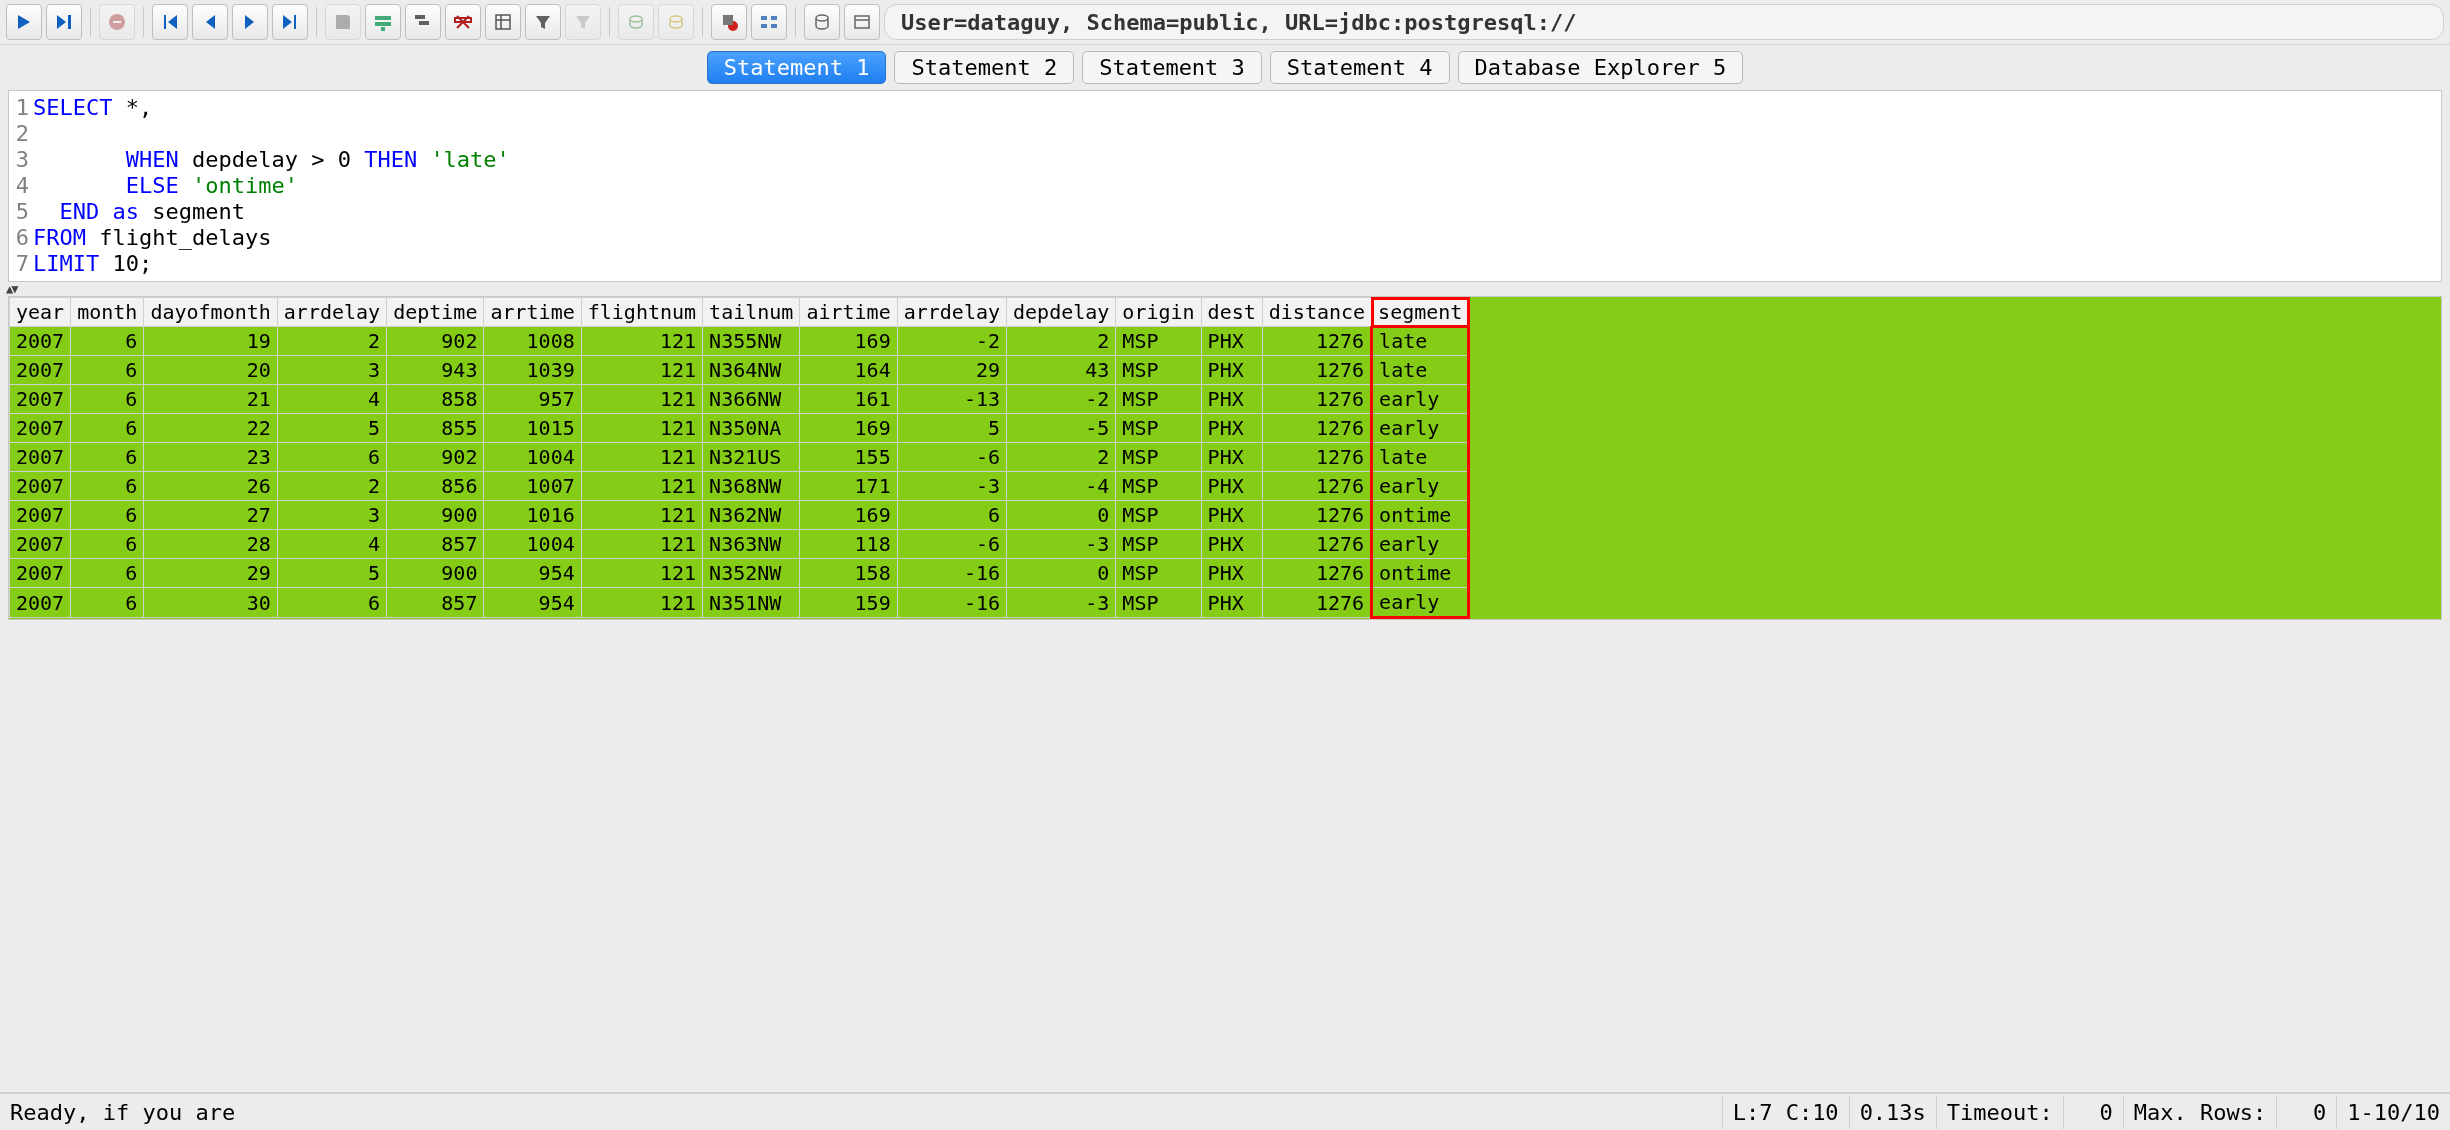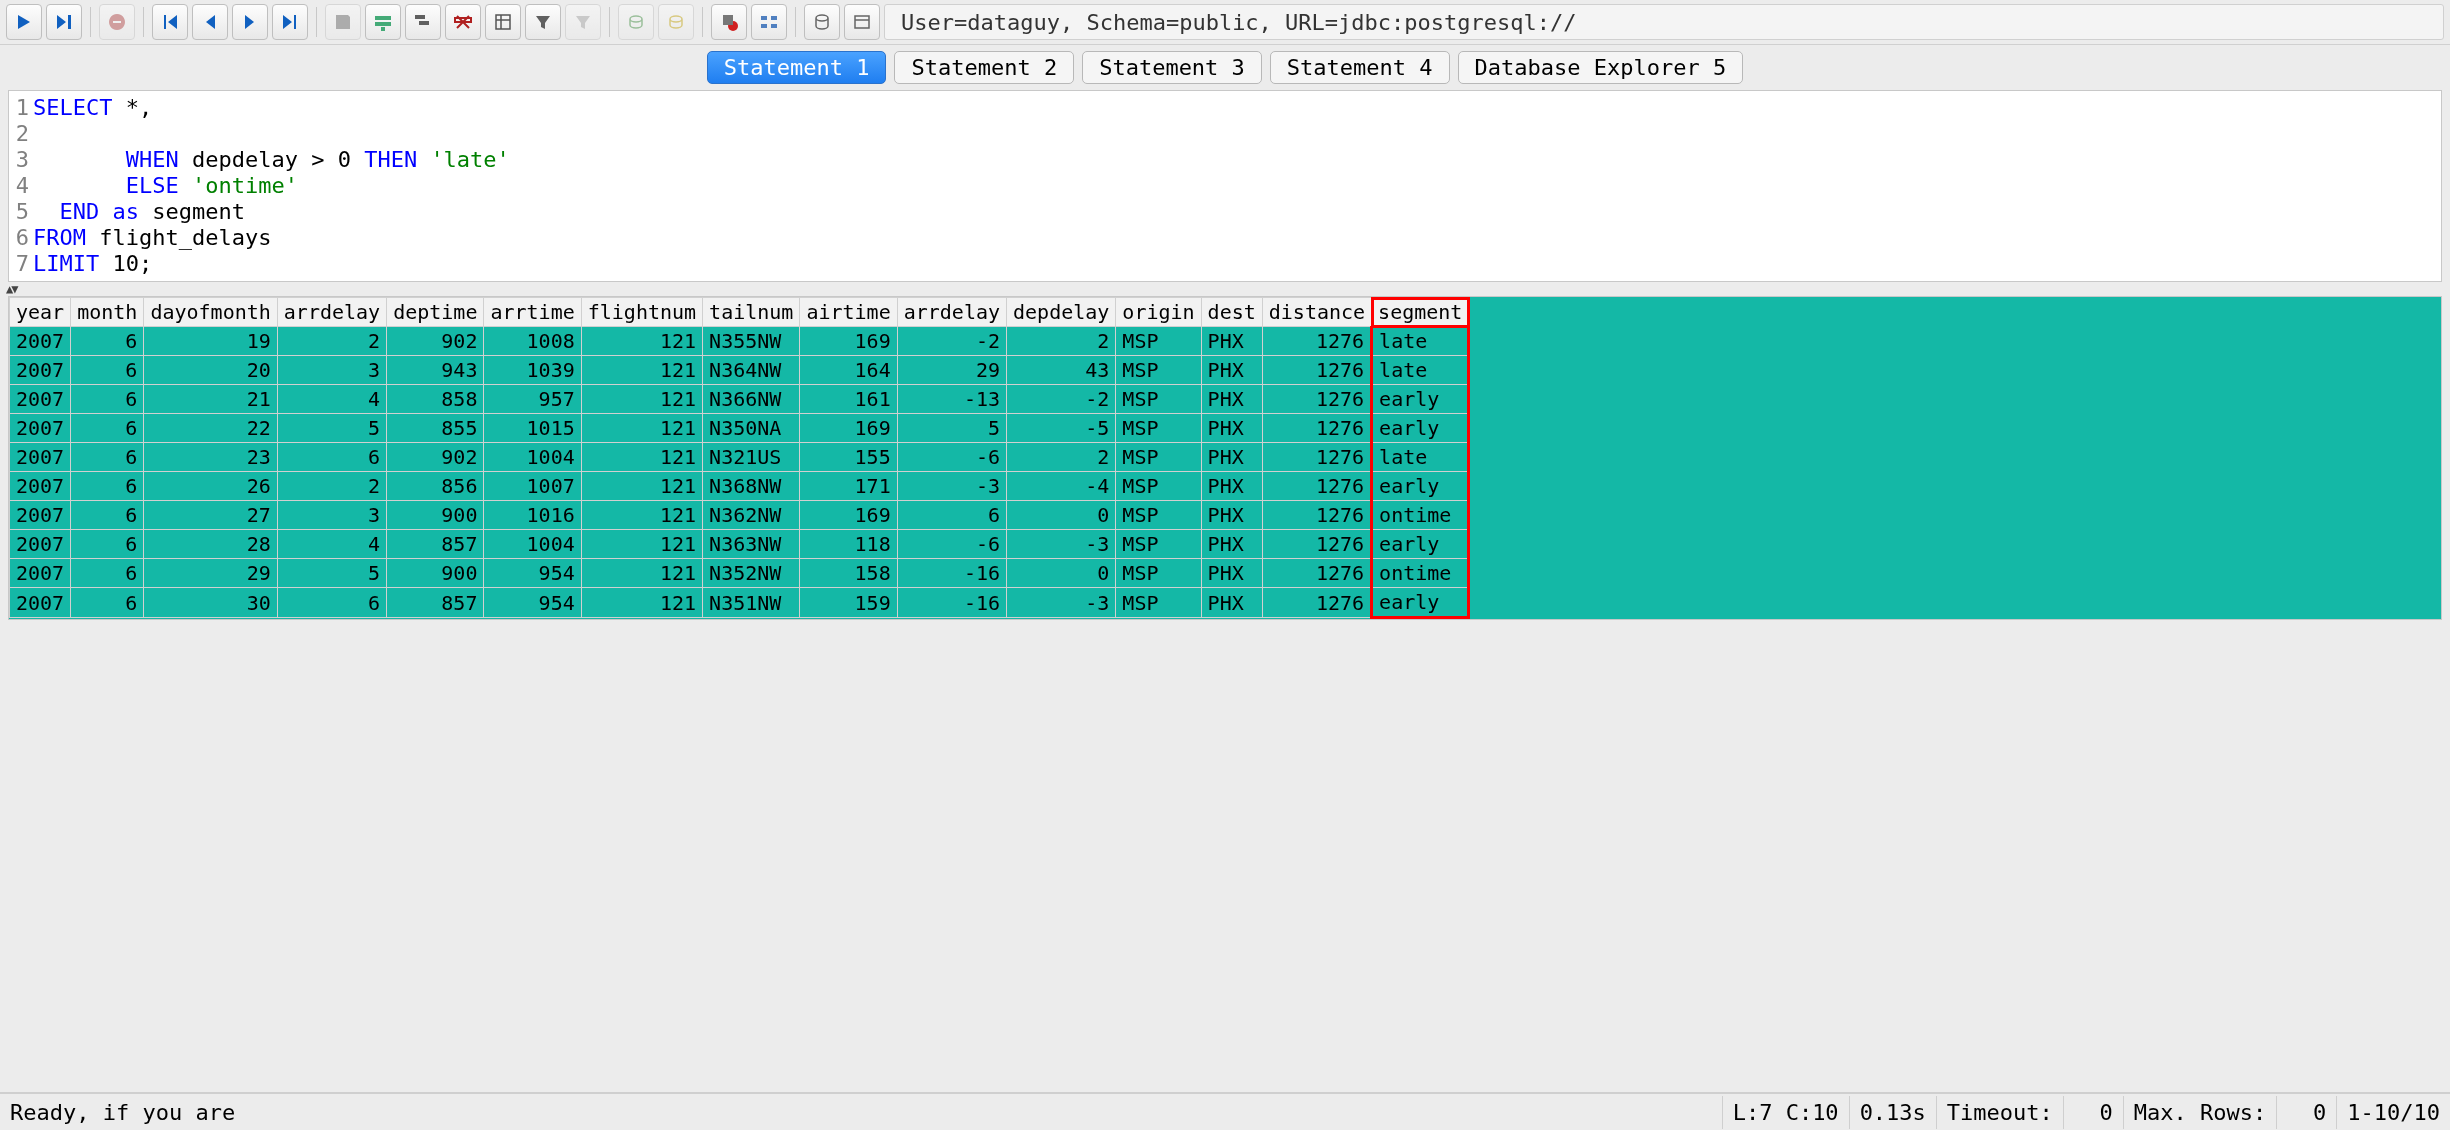--- a/index.html
+++ b/index.html
@@ -32,24 +32,24 @@
   .tb-btn svg { width: 20px; height: 20px; }
   .tb-btn.disabled { opacity: .45; }
   .conn-info {
     flex: 1; min-width: 60px;
     padding-left: 16px;
     font-family: inherit;
     font-size: 22px;
     color: #333;
     white-space: nowrap; overflow: hidden;
     border: 1px solid #d0d0d0;
-    border-radius: 3px;
+    border-radius: 13px;
     background: #f4f4f4;
     height: 36px;
-    display: flex; align-items: center;
+    display: flex; align-items: center; font-weight: bold;
   }
 
   
   .tabs-row {
     display: flex; justify-content: center; align-items: center;
     padding: 6px 0;
     background: #ececec;
   }
   .tabs-row .tab {
     font-size: 22px;
@@ -98,21 +98,21 @@
     border: 1px solid #b8b8b8; border-radius: 5px;
     background: #fff; margin: 0 4px; cursor: pointer;
   }
   .result-tabs-row .tab.active {
     background: linear-gradient(#4aa2ff,#1f7ef0);
     color: #fff; border-color: #2a72cc;
   }
 
   .grid-wrap {
     margin: 0 8px;
-    background: #14b8a6;
+    background: #84cc16;
     border: 1px solid #c8c8c8;
     overflow: auto;
     flex-shrink: 0;
   }
   table.grid {
     border-collapse: collapse;
     font-size: 20px;
     width: auto;
   }
   table.grid th, table.grid td {

